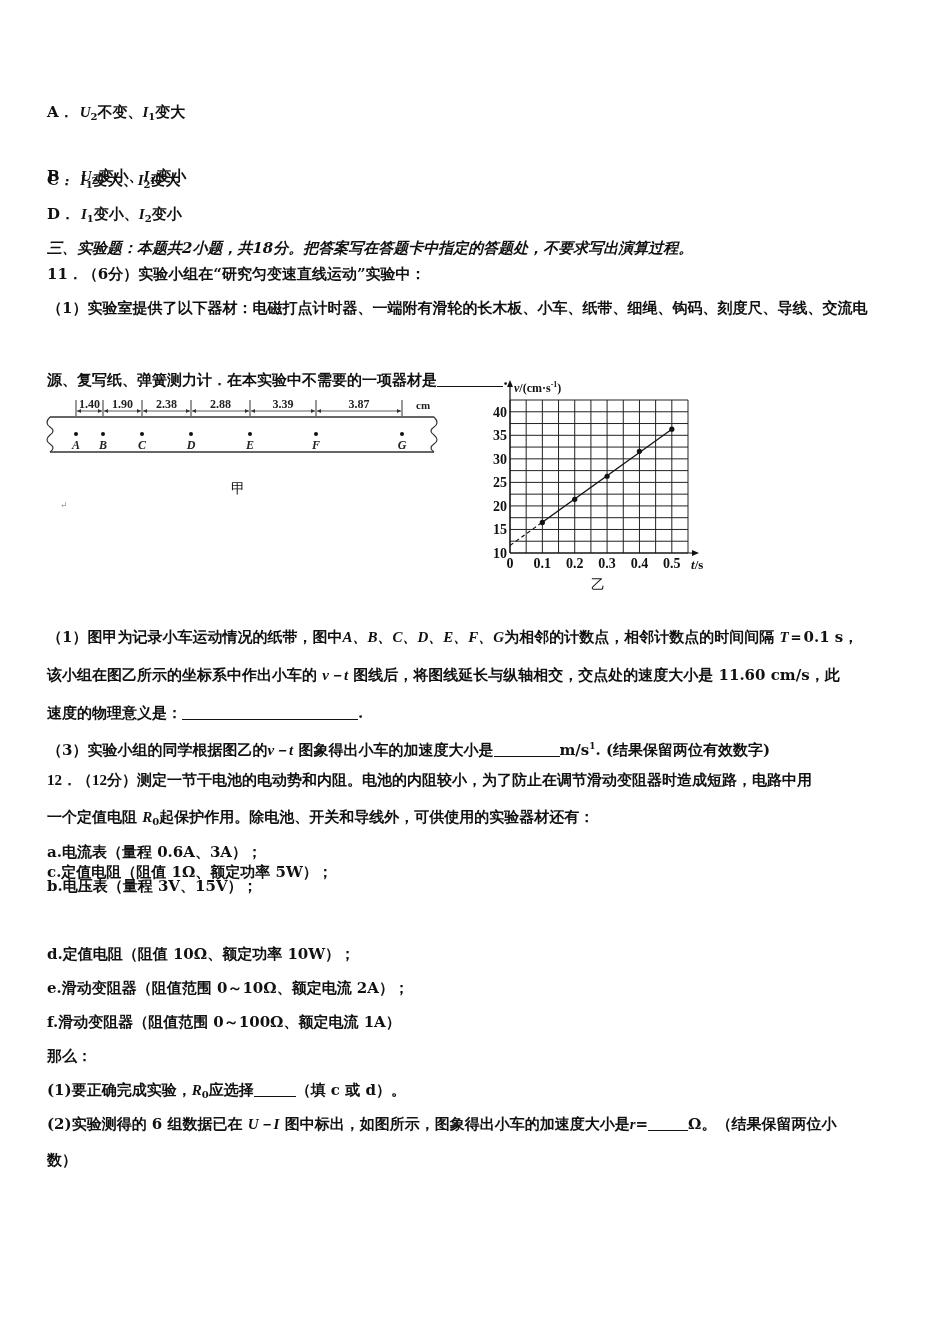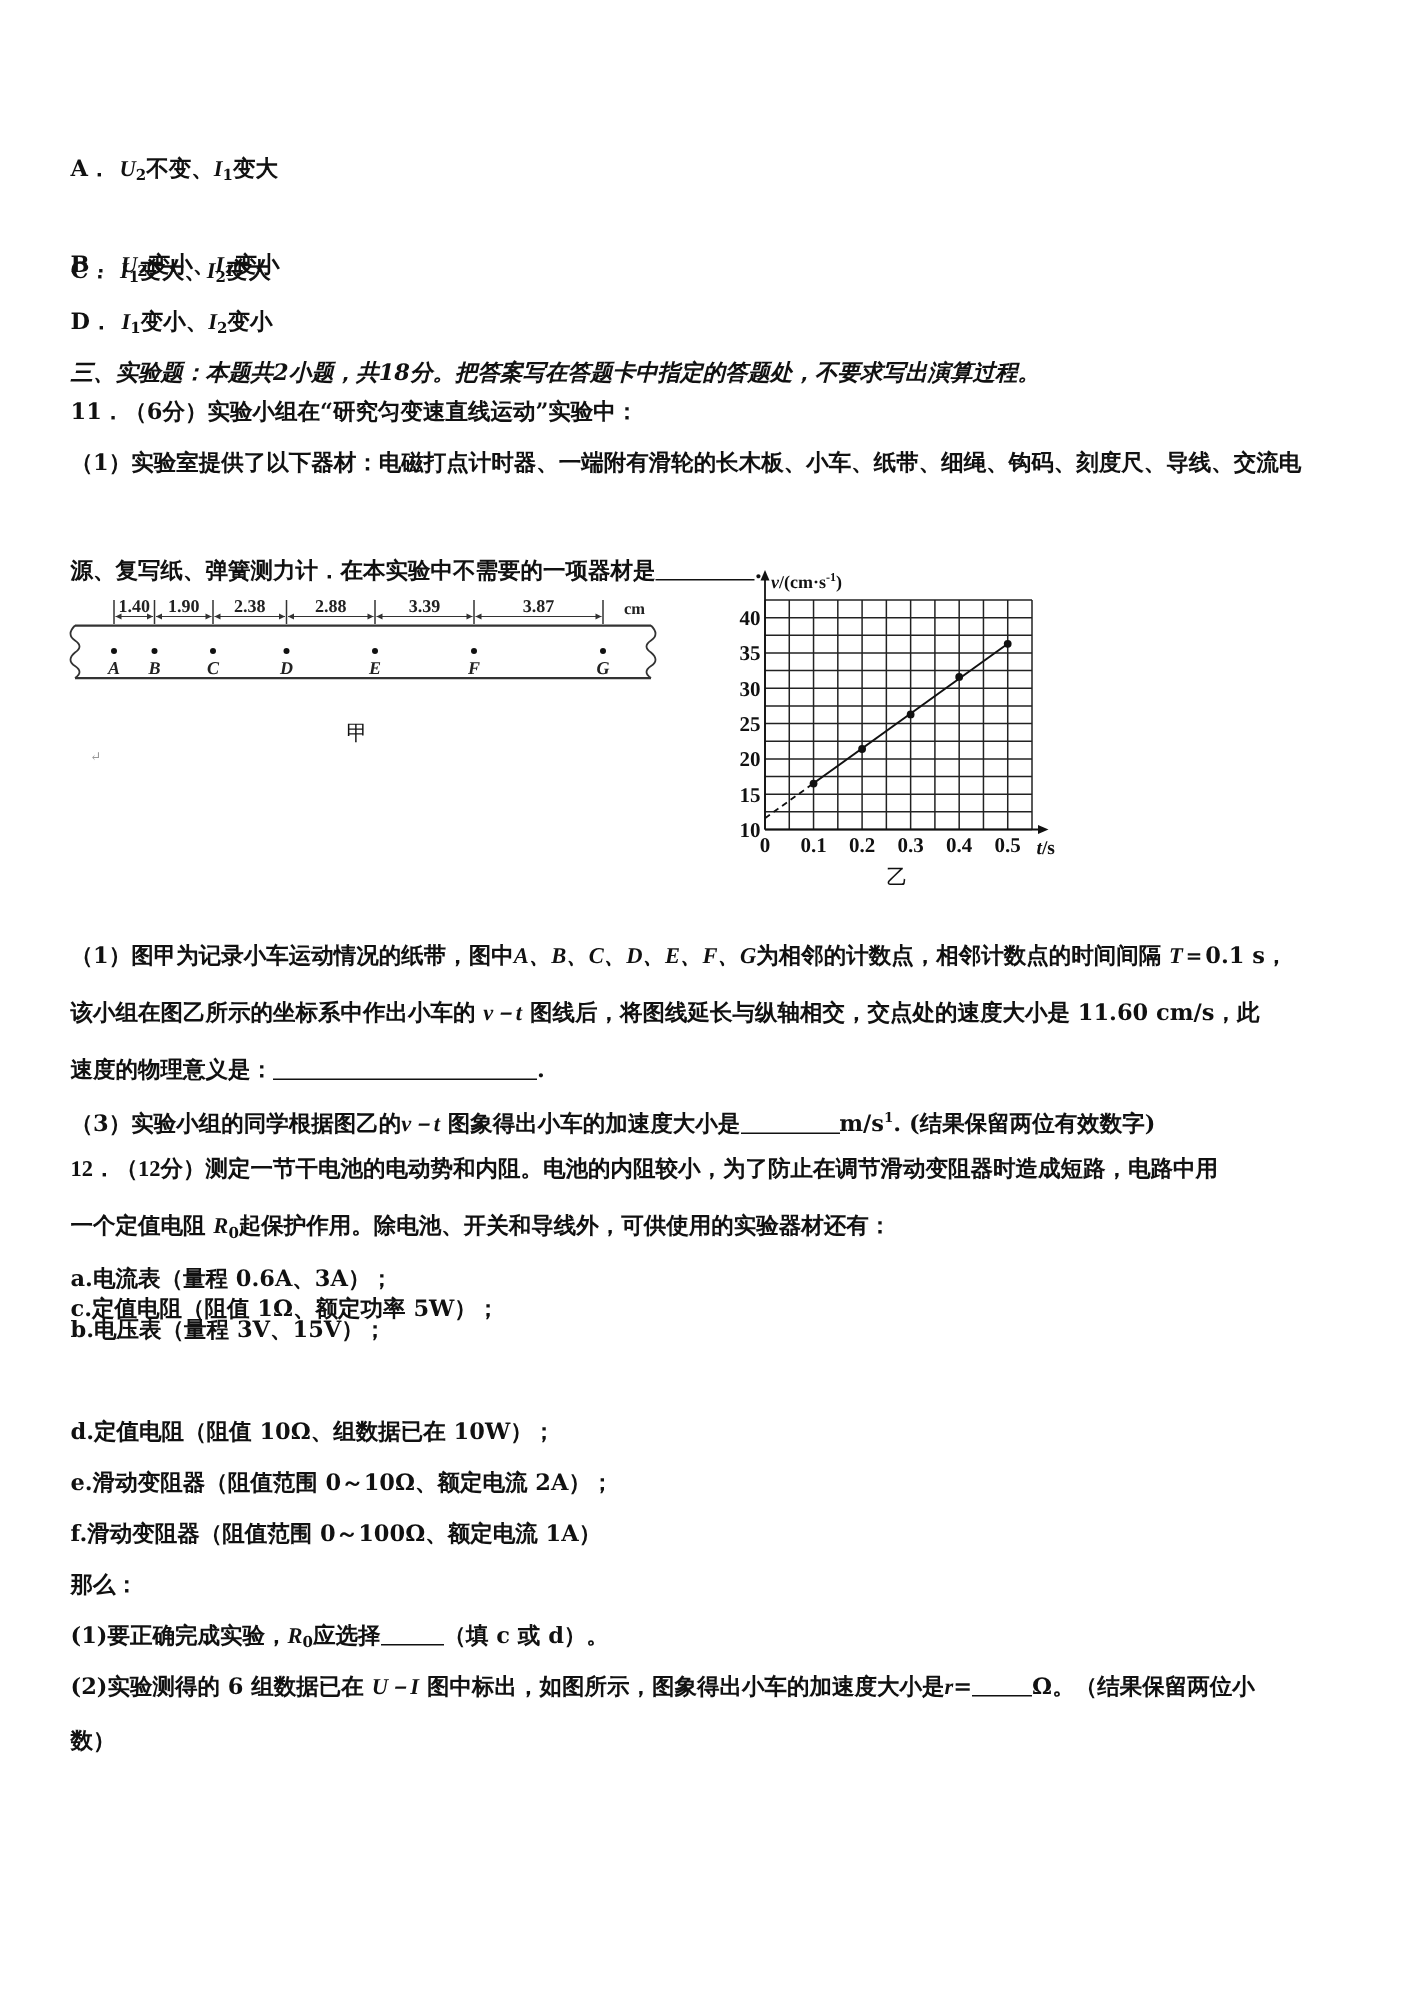--- a/index.html
+++ b/index.html
@@ -155,21 +155,21 @@
 </div>
 
 <div class="line b" style="top:770px;font-family:Liberation Serif, serif;">12．（12分）测定一节干电池的电动势和内阻。电池的内阻较小，为了防止在调节滑动变阻器时造成短路，电路中用</div>
 <div class="line b" style="top:807px;">
   <span>一个定值电阻</span> <span class="i">R</span><span class="sub">0</span><span>起保护作用。除电池、开关和导线外，可供使用的实验器材还有：</span>
 </div>
 <div id="q12-items">
     <div class="line b" style="top: 842px;">a.电流表（量程 0.6A、3A）；</div>
     <div class="line b" style="top: 876px;">b.电压表（量程 3V、15V）；</div>
     <div class="line b" style="top: 862px;">c.定值电阻（阻值 1Ω、额定功率 5W）；</div>
-    <div class="line b" style="top: 944px;">d.定值电阻（阻值 10Ω、组数据已在 10W）；</div>
+    <div class="line b" style="top: 944px;">d.定值电阻（阻值 10Ω、额定功率 10W）；</div>
     <div class="line b" style="top: 978px;">e.滑动变阻器（阻值范围 0～10Ω、额定电流 2A）；</div>
     <div class="line b" style="top: 1012px;">f.滑动变阻器（阻值范围 0～100Ω、额定电流 1A）</div>
   </div>
 <div class="line b" style="top:1046px;">那么：</div>
 <div class="line b" style="top:1080px;">
   <span>(1)要正确完成实验，</span><span class="i">R</span><span class="sub">0</span><span>应选择</span><span class="blank" style="width:42px;"></span><span>（填 c 或 d）。</span>
 </div>
 <div class="line b" style="top:1114px;">
   <span>(2)实验测得的 6 组数据已在</span> <span class="i">U－I</span> <span>图中标出，如图所示，图象得出小车的加速度大小是</span><span class="i">r</span><span>=</span><span class="blank" style="width:40px;"></span><span>Ω。（结果保留两位小</span>
 </div>

